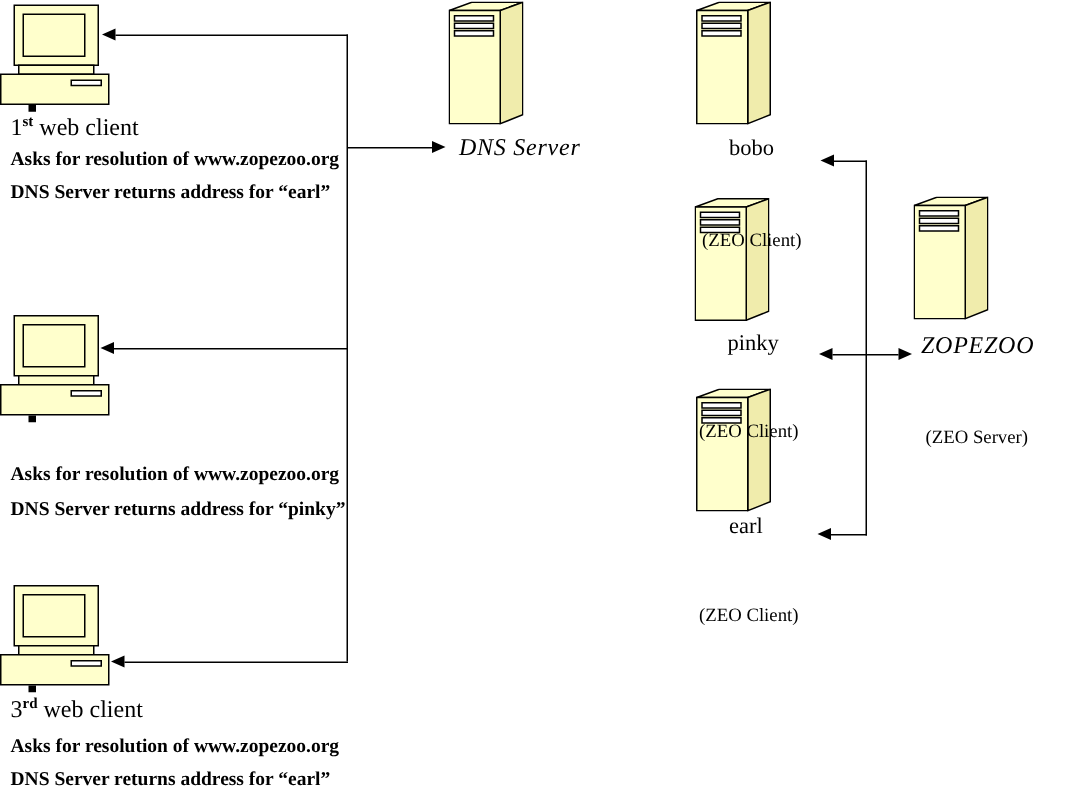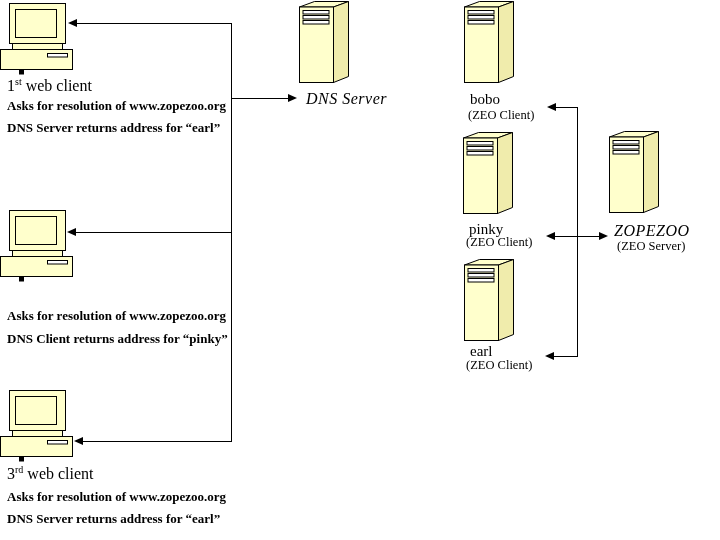--- a/index.html
+++ b/index.html
@@ -11,25 +11,25 @@
   .hline { height:1px; }
   .vline { width:1px; }
   .arr-l, .arr-r { position:absolute; width:0; height:0;
                    border-top:4px solid transparent; border-bottom:4px solid transparent; }
   .arr-l { border-right:9px solid var(--line,#000); }
   .arr-r { border-left:9px solid var(--line,#000); }
 
   
   .lbl { position:absolute; white-space:nowrap; line-height:1.1; }
   .heading { font-size:16px; }
-  .heading sup { font-size:10px; }
+  .heading sup { font-size:10px;font-weight:bold; }
   .body-line { font-size:13px;font-weight:bold; }
-  .node-name { font-size:15px; }
+  .node-name { font-size:15px;margin-left:16px; }
   .node-name-caps { font-size:16px; letter-spacing:0.5px;font-style:italic; }
-  .node-role { font-size:12.5px; }
+  .node-role { font-size:12.5px;margin-top:45px; }
 
   
   .icon { position:absolute; }
   .face-front { fill:var(--device_fill,#FFFFCC); stroke:var(--line,#000); stroke-width:1; }
   .face-side  { fill:var(--device_side,#F0ECAC); stroke:var(--line,#000); stroke-width:1; }
   .slot       { fill:var(--device_slot,#FFFFFF); stroke:var(--line,#000); stroke-width:1; }
   .solid      { fill:var(--line,#000); }
 </style>
 </head>
 <body>
@@ -125,21 +125,21 @@
   <div class="arr-l" style="left:546px;top:232px"></div>
   <div class="arr-r" style="left:599px;top:232px"></div>
   <div class="hline" style="left:554px;top:356px;width:24px"></div>
   <div class="arr-l" style="left:545px;top:352px"></div>
 
   <div class="lbl heading" style="left:7px;top:76px"><span>1</span><sup>st</sup><span> web client</span></div>
   <div class="lbl body-line" style="left:7px;top:99px">Asks for resolution of www.zopezoo.org</div>
   <div class="lbl body-line" style="left:7px;top:121px">DNS Server returns address for “earl”</div>
 
   <div class="lbl body-line" style="left:7px;top:309px">Asks for resolution of www.zopezoo.org</div>
-  <div class="lbl body-line" style="left:7px;top:332px">DNS Client returns address for “pinky”</div>
+  <div class="lbl body-line" style="left:7px;top:332px">DNS Server returns address for “pinky”</div>
 
   <div class="lbl heading" style="left:7px;top:464px"><span>3</span><sup>rd</sup><span> web client</span></div>
   <div class="lbl body-line" style="left:7px;top:490px">Asks for resolution of www.zopezoo.org</div>
   <div class="lbl body-line" style="left:7px;top:512px">DNS Server returns address for “earl”</div>
 
   <div class="lbl node-name-caps" style="left:306px;top:90px">DNS Server</div>
 
   <div class="lbl node-name" style="left:470px;top:91px">bobo</div>
   <div class="lbl node-role" style="left:468px;top:109px">(ZEO Client)</div>
 

